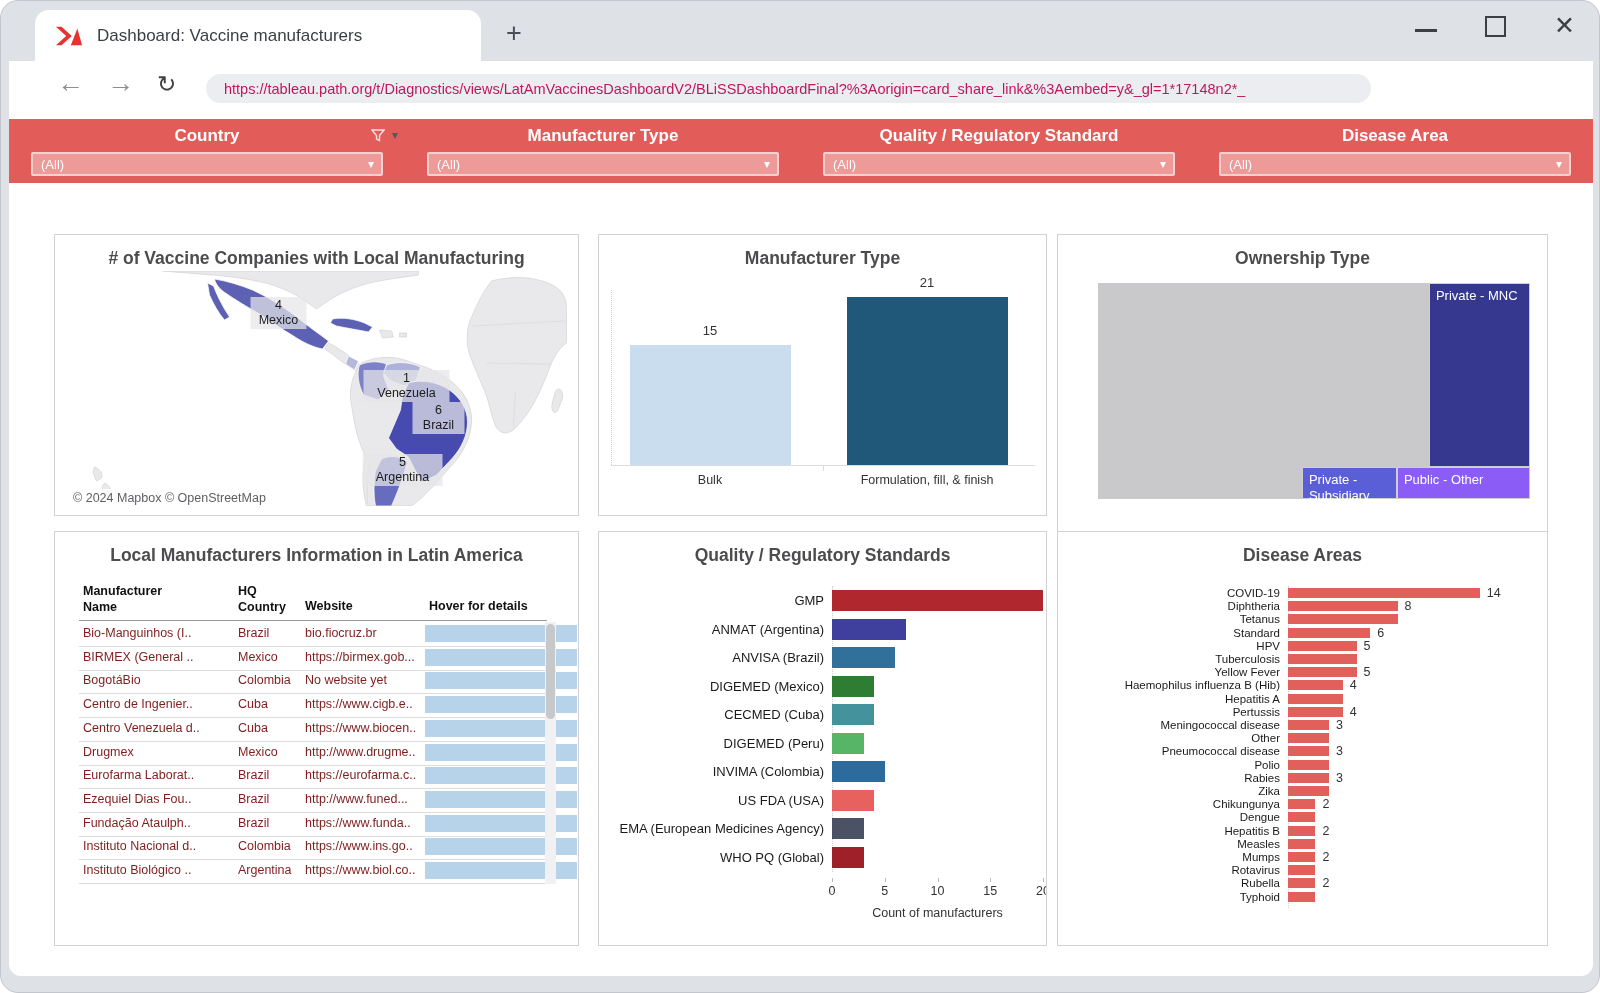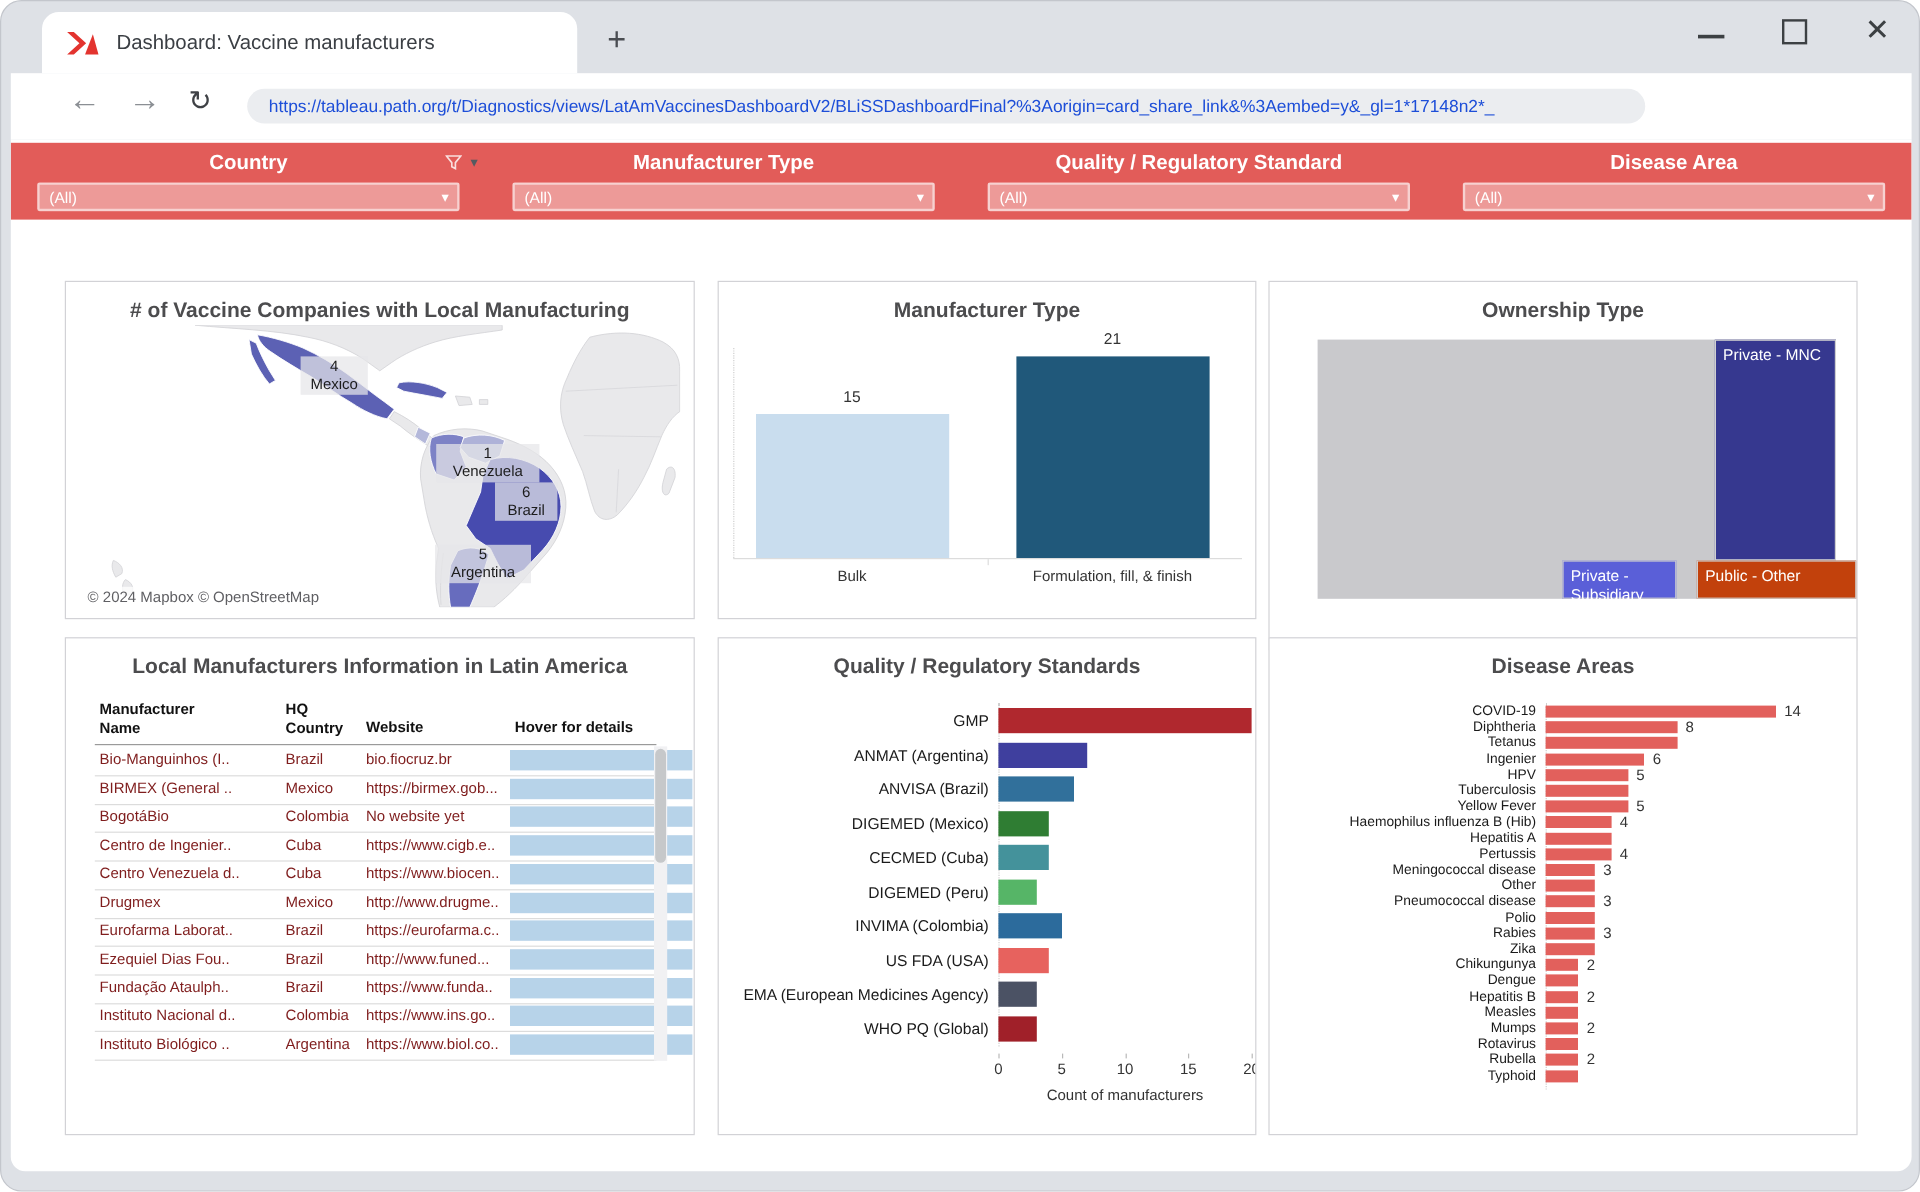--- a/index.html
+++ b/index.html
@@ -17,21 +17,21 @@
   .winctl{position:absolute;top:0;right:24px;height:44px;display:flex;gap:48px;align-items:center;}
   .wmin{width:22px;height:3px;background:#3c4043;margin-top:14px;}
   .wmax{width:17px;height:17px;border:2.5px solid #3c4043;margin-top:6px;}
   .wclose{font-size:25px;color:#3c4043;line-height:20px;margin-top:4px;}
   
   .toolbar{position:absolute;left:8px;top:60px;width:1584px;height:55px;background:#fff;}
   .nav{position:absolute;top:7px;font-size:27px;color:#8b8f94;}
   .nav.reload{color:#3f4145;font-size:23px;top:10px;}
   .urlbar{position:absolute;left:197px;top:13px;width:1165px;height:29px;border-radius:15px;
     background:#ebedf0;display:flex;align-items:center;overflow:hidden;}
-  .urlbar span{padding:0 18px;font-size:14.5px;color:#1d4ed8;white-space:nowrap;}
+  .urlbar span{padding:0 18px;font-size:14.5px;color:#be185d;white-space:nowrap;}
   
   .viewport{position:absolute;left:8px;top:115px;width:1584px;height:860px;background:#fff;
     border-radius:0 0 12px 12px;overflow:hidden;}
   
   .filterbar{position:absolute;left:0;top:3px;width:1584px;height:64px;background:#e25c59;display:flex;}
   .fcell{position:relative;width:396px;height:100%;}
   .flabel{margin-top:7px;text-align:center;color:#fff;font-size:17px;font-weight:bold;}
   .fdrop{position:absolute;left:22px;right:22px;top:33px;height:24px;
     background:rgba(255,255,255,.38);border:2px solid rgba(255,255,255,.55);
     border-radius:2px;color:#fff;font-size:13px;line-height:21px;padding-left:8px;box-sizing:border-box;}
@@ -204,21 +204,21 @@
           <div class="mval" style="left: 228px; top: 40px;">21</div>
           <div class="mcat" style="left: 228px; top: 238px; font-size: 12.5px;">Formulation, fill, &amp; finish</div>
         </div>
     </section>
 
     <section class="panel" id="p-own">
       <div class="ptitle">Ownership Type</div>
       <div class="tm" id="treemap">
           <div class="tmblock" style="left: 76.6%; top: 0%; width: 23.4%; height: 85%; background: rgb(54, 56, 143);"><span>Private - MNC</span></div>
           <div class="tmblock" style="left: 47.2%; top: 85%; width: 22%; height: 15%; background: rgb(90, 95, 216);"><span>Private - Subsidiary</span></div>
-          <div class="tmblock" style="left: 69.2%; top: 85%; width: 30.8%; height: 15%; background: #c2410c; margin-left: 17px;"><span>Public - Other</span></div>
+          <div class="tmblock" style="left: 69.2%; top: 85%; width: 30.8%; height: 15%; background: #8b5cf6;"><span>Public - Other</span></div>
         </div>
     </section>
 
     <section class="panel" id="p-table">
       <div class="ptitle">Local Manufacturers Information in Latin America</div>
       <div class="th" style="left:28px;top:52px;width:110px;">Manufacturer Name</div>
       <div class="th" style="left:183px;top:52px;width:60px;">HQ Country</div>
       <div class="th" style="left:250px;top:67px;width:110px;">Website</div>
       <div class="th" style="left:374px;top:67px;width:140px;">Hover for details</div>
       <div class="headrule" style="top:88px;"></div>
@@ -338,21 +338,21 @@
       <div class="axis-dotted" style="left:230px;top:54px;height:322px;"></div>
       <div id="d-plot">
           <div class="dlabel" style="left: 0px; top: 55px; width: 222px; font-size: 11.5px; line-height: 12px;">COVID-19</div>
           <div class="dbar" style="left: 230px; top: 56px; width: 191.8px; height: 10px; background: rgb(226, 96, 92);"></div>
           <div class="dval" style="left: 428.8px; top: 54px; line-height: 14px;">14</div>
           <div class="dlabel" style="left: 0px; top: 68.2px; width: 222px; font-size: 11.5px; line-height: 12px;">Diphtheria</div>
           <div class="dbar" style="left: 230px; top: 69.2px; width: 109.6px; height: 10px; background: rgb(226, 96, 92);"></div>
           <div class="dval" style="left: 346.6px; top: 67.2px; line-height: 14px;">8</div>
           <div class="dlabel" style="left: 0px; top: 81.4px; width: 222px; font-size: 11.5px; line-height: 12px;">Tetanus</div>
           <div class="dbar" style="left: 230px; top: 82.4px; width: 109.6px; height: 10px; background: rgb(226, 96, 92);"></div>
-          <div class="dlabel" style="left: 0px; top: 94.6px; width: 222px; font-size: 11.5px; line-height: 12px;">Ingenier</div>
+          <div class="dlabel" style="left: 0px; top: 94.6px; width: 222px; font-size: 11.5px; line-height: 12px;">Standard</div>
           <div class="dbar" style="left: 230px; top: 95.6px; width: 82.2px; height: 10px; background: rgb(226, 96, 92);"></div>
           <div class="dval" style="left: 319.2px; top: 93.6px; line-height: 14px;">6</div>
           <div class="dlabel" style="left: 0px; top: 107.8px; width: 222px; font-size: 11.5px; line-height: 12px;">HPV</div>
           <div class="dbar" style="left: 230px; top: 108.8px; width: 68.5px; height: 10px; background: rgb(226, 96, 92);"></div>
           <div class="dval" style="left: 305.5px; top: 106.8px; line-height: 14px;">5</div>
           <div class="dlabel" style="left: 0px; top: 121px; width: 222px; font-size: 11.5px; line-height: 12px;">Tuberculosis</div>
           <div class="dbar" style="left: 230px; top: 122px; width: 68.5px; height: 10px; background: rgb(226, 96, 92);"></div>
           <div class="dlabel" style="left: 0px; top: 134.2px; width: 222px; font-size: 11.5px; line-height: 12px;">Yellow Fever</div>
           <div class="dbar" style="left: 230px; top: 135.2px; width: 68.5px; height: 10px; background: rgb(226, 96, 92);"></div>
           <div class="dval" style="left: 305.5px; top: 133.2px; line-height: 14px;">5</div>

